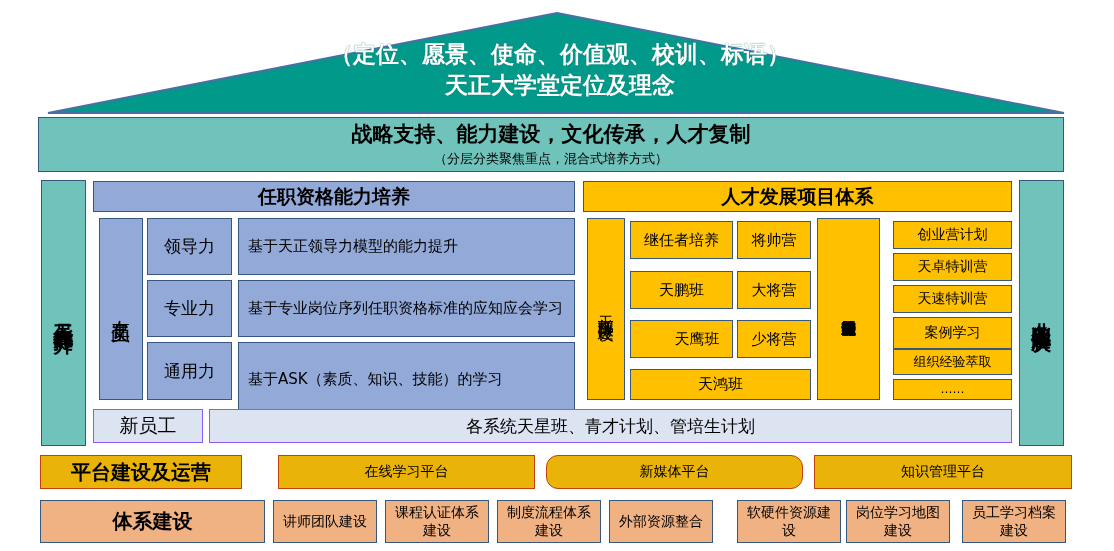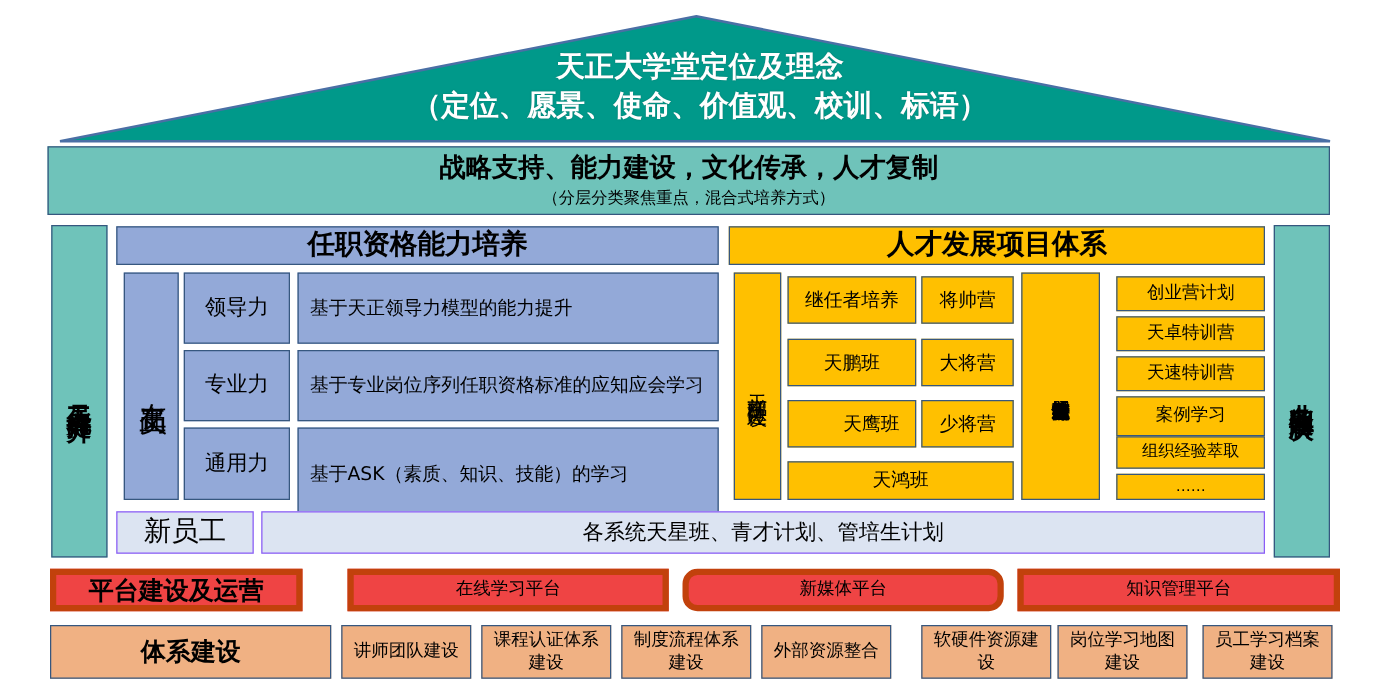--- a/index.html
+++ b/index.html
@@ -11,46 +11,46 @@
   
   #roof{left:0;top:0;width:1114px;height:120px;}
 
   .teal-band{background:#6FC3BA;border:1px solid #36577f;}
   .teal-col{background:#6FC3BA;border:1px solid #36577f;}
   .blue-head{background:#93A9D8;border:1px solid #36577f;}
   .blue-box{background:#93A9D8;border:1px solid #36577f;}
   .blue-pale{background:#DCE4F2;border:1px solid #8b5cf6;}
   .orange-head{background:#FFC000;border:1px solid #36577f;}
   .orange-box{background:#FFC000;border:1px solid #36577f;}
-  .green-box{background:#ef4444;border:5px solid #c2410c;}
+  .green-box{background:#eab308;border:1px solid #c2410c;}
   .peach-box{background:#F0B183;border:1px solid #36577f;}
 
   .vert{writing-mode:vertical-rl;text-orientation:upright;letter-spacing:2px;}
   .b{font-weight:bold;} .t12{font-size:12px;} .t13{font-size:13px;}
   .t14{font-size:14px;} .t15{font-size:15px;} .t16{font-size:16px;}
-  .t17{font-size:17px;} .t19{font-size:22px;}
+  .t17{font-size:17px;} .t19{font-size:19px;}
   .t20{font-size:20px;} .t21{font-size:21px;}
   .pad{padding:0 6px;}
   .lft{justify-content:flex-start;text-align:left;padding-left:9px;}
   .col{flex-direction:column;}
   #roof-title{left:180px;top:34px;width:760px;height:72px;color:#fff;
      display:flex;flex-direction:column;align-items:center;justify-content:center;
      font-weight:bold;font-size:23px;line-height:1.35;text-shadow:0 0 1px #0b6b62;}
 </style>
 </head>
 <body>
 
 <div id="stage">
 
   <svg id="roof" class="abs" viewBox="0 0 1114 120">
     <polygon points="557,13 1064,113 48,113" fill="#00998A" stroke="#4a6fa5" stroke-width="2"></polygon>
   </svg>
   <div id="roof-title" class="abs">
+    <div>（定位、愿景、使命、价值观、校训、标语）</div>
     <div>天正大学堂定位及理念</div>
-    <div>（定位、愿景、使命、价值观、校训、标语）</div>
   </div>
 
   <div class="abs teal-band cell col" style="left:38px;top:117px;width:1026px;height:55px;">
     <div class="b t21">战略支持、能力建设，文化传承，人才复制</div>
     <div class="t13" style="margin-top:3px;">（分层分类聚焦重点，混合式培养方式）</div>
   </div>
 
   <div class="abs teal-col cell" style="left:41px;top:180px;width:45px;height:266px;">
     <span class="vert b t20">员工能力提升</span>
   </div>

